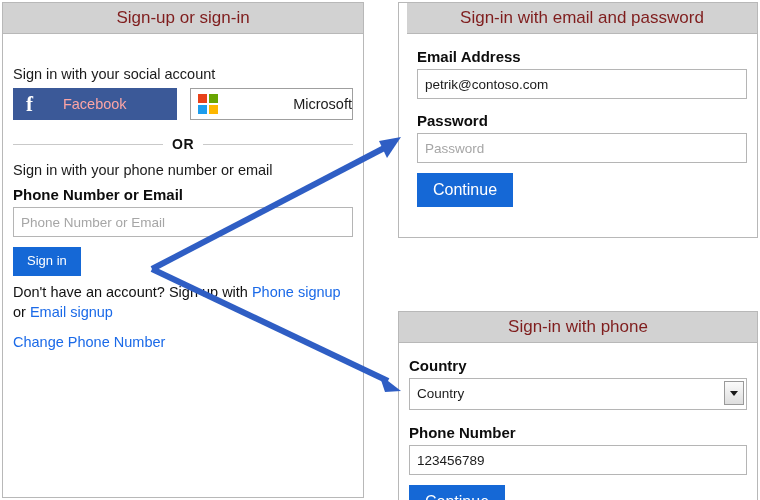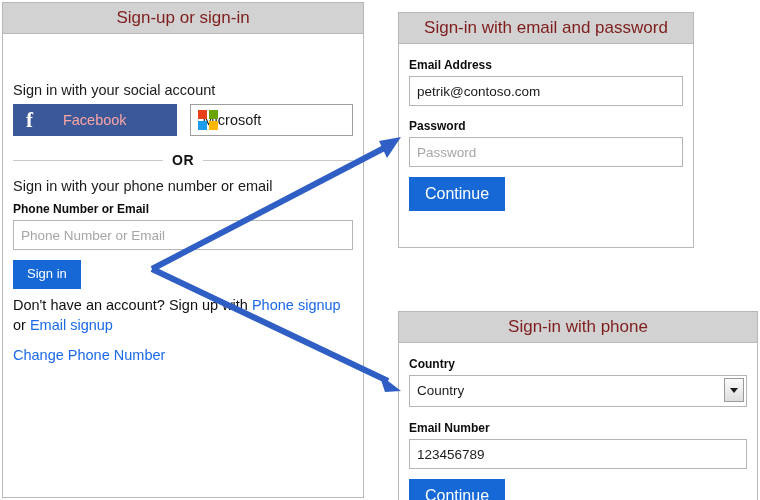--- a/index.html
+++ b/index.html
@@ -36,31 +36,31 @@
     line-height: 30px;
     height: 30px;
     font-weight: 400;
   }
   .panel-body {
     padding: 0 10px;
     box-sizing: border-box;
   }
 
   #panel-signup { left: 2px;   top: 2px;   width: 362px; height: 496px; }
-  #panel-email  { left: 398px; top: 12px;   width: 296px; height: 236px; }
+  #panel-email  { left: 398px; top: 2px;   width: 360px; height: 236px; padding-left: 8px; }
   #panel-phone  { left: 398px; top: 266px; width: 360px; height: 232px; margin-top: 45px; }
 
   
   .lead {
     font-size: 14.5px;
     color: #1b1b1b;
     margin: 0;
   }
   .field-label {
-    font-size: 12px;
+    font-size: 15px;
     font-weight: bold;
     color: #0d0d0d;
     margin: 0 0 4px 0;
   }
 
   
   .textbox {
     box-sizing: border-box;
     width: 100%;
     height: 30px;
@@ -121,21 +121,21 @@
     font-size: 21px;
     line-height: 1;
   }
   .fb-label {
     color: #fca5a5;
     font-size: 14.5px;
   }
   .ms-btn {
     background: #ffffff;
     border: 1px solid #9f9f9f;
-    justify-content: flex-start;
+    justify-content: flex-end;
   }
   .ms-logo {
     position: absolute;
     left: 7px;
     top: 50%;
     transform: translateY(-50%);
     width: 20px; height: 20px;
     display: grid;
     grid-template-columns: 9px 9px;
     grid-template-rows: 9px 9px;
@@ -236,21 +236,21 @@
 </style>
 </head>
 <body>
 
 <div class="stage">
 
   <div class="panel" id="panel-signup">
     <div class="panel-header">Sign-up or sign-in</div>
     <div class="panel-body">
 
-      <p class="lead" style="margin-top:48px;">Sign in with your social account</p>
+      <p class="lead" style="margin-top:32px;">Sign in with your social account</p>
 
       <div class="social-row">
         <div class="social-btn fb-btn">
           <span class="fb-glyph">f</span>
           <span class="fb-label">Facebook</span>
         </div>
         <div class="social-btn ms-btn">
           <span class="ms-logo">
             <i style="background:#e8411a"></i>
               <i style="background:#69a502"></i>
@@ -301,21 +301,21 @@
     <div class="panel-header">Sign-in with phone</div>
     <div class="panel-body">
       <p class="field-label" style="margin-top:14px;">Country</p>
       <div class="select-wrap">
         <div class="select-box">Country</div>
         <div class="select-arrow-btn">
           <span class="caret"></span>
         </div>
       </div>
 
-      <p class="field-label" style="margin-top:14px;">Email Number</p>
+      <p class="field-label" style="margin-top:14px;">Phone Number</p>
       <input class="textbox" type="text" placeholder="Phone Number" value="123456789" style="">
 
       <div class="btn-row">
         <button class="btn-primary big">Continue</button>
       </div>
     </div>
   </div>
 
   <svg id="arrow-overlay" viewBox="0 0 760 500">
 

